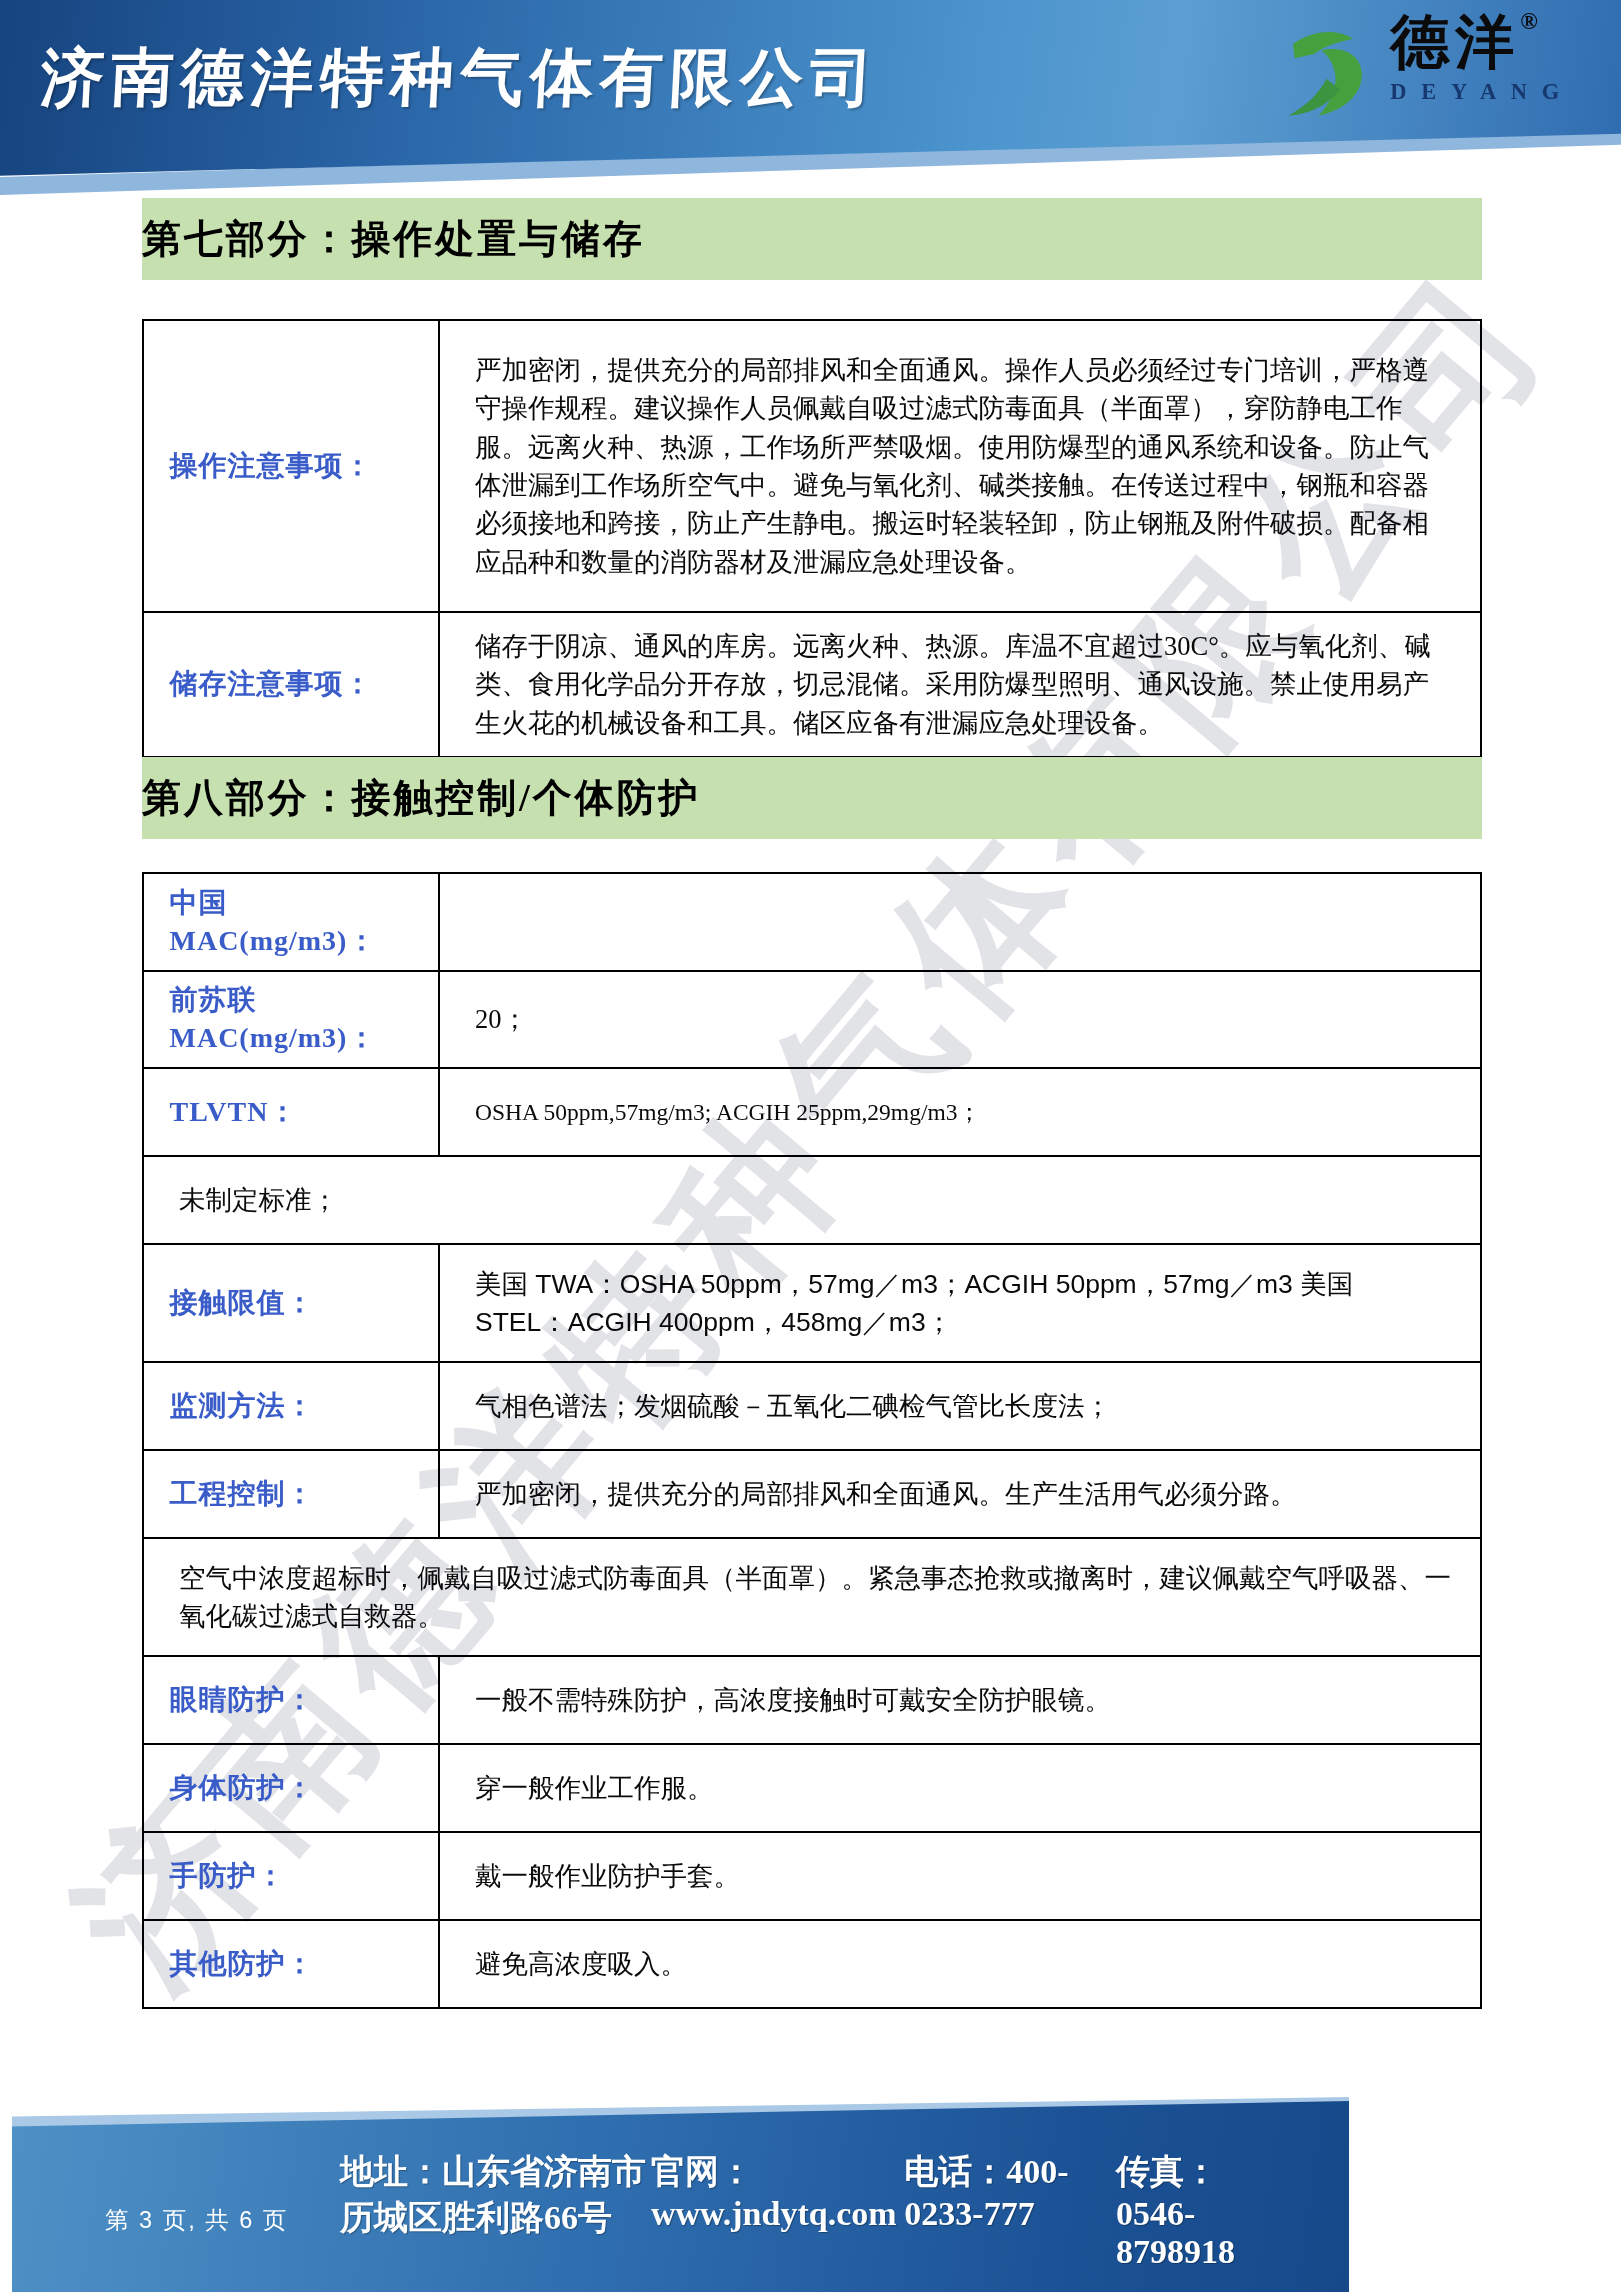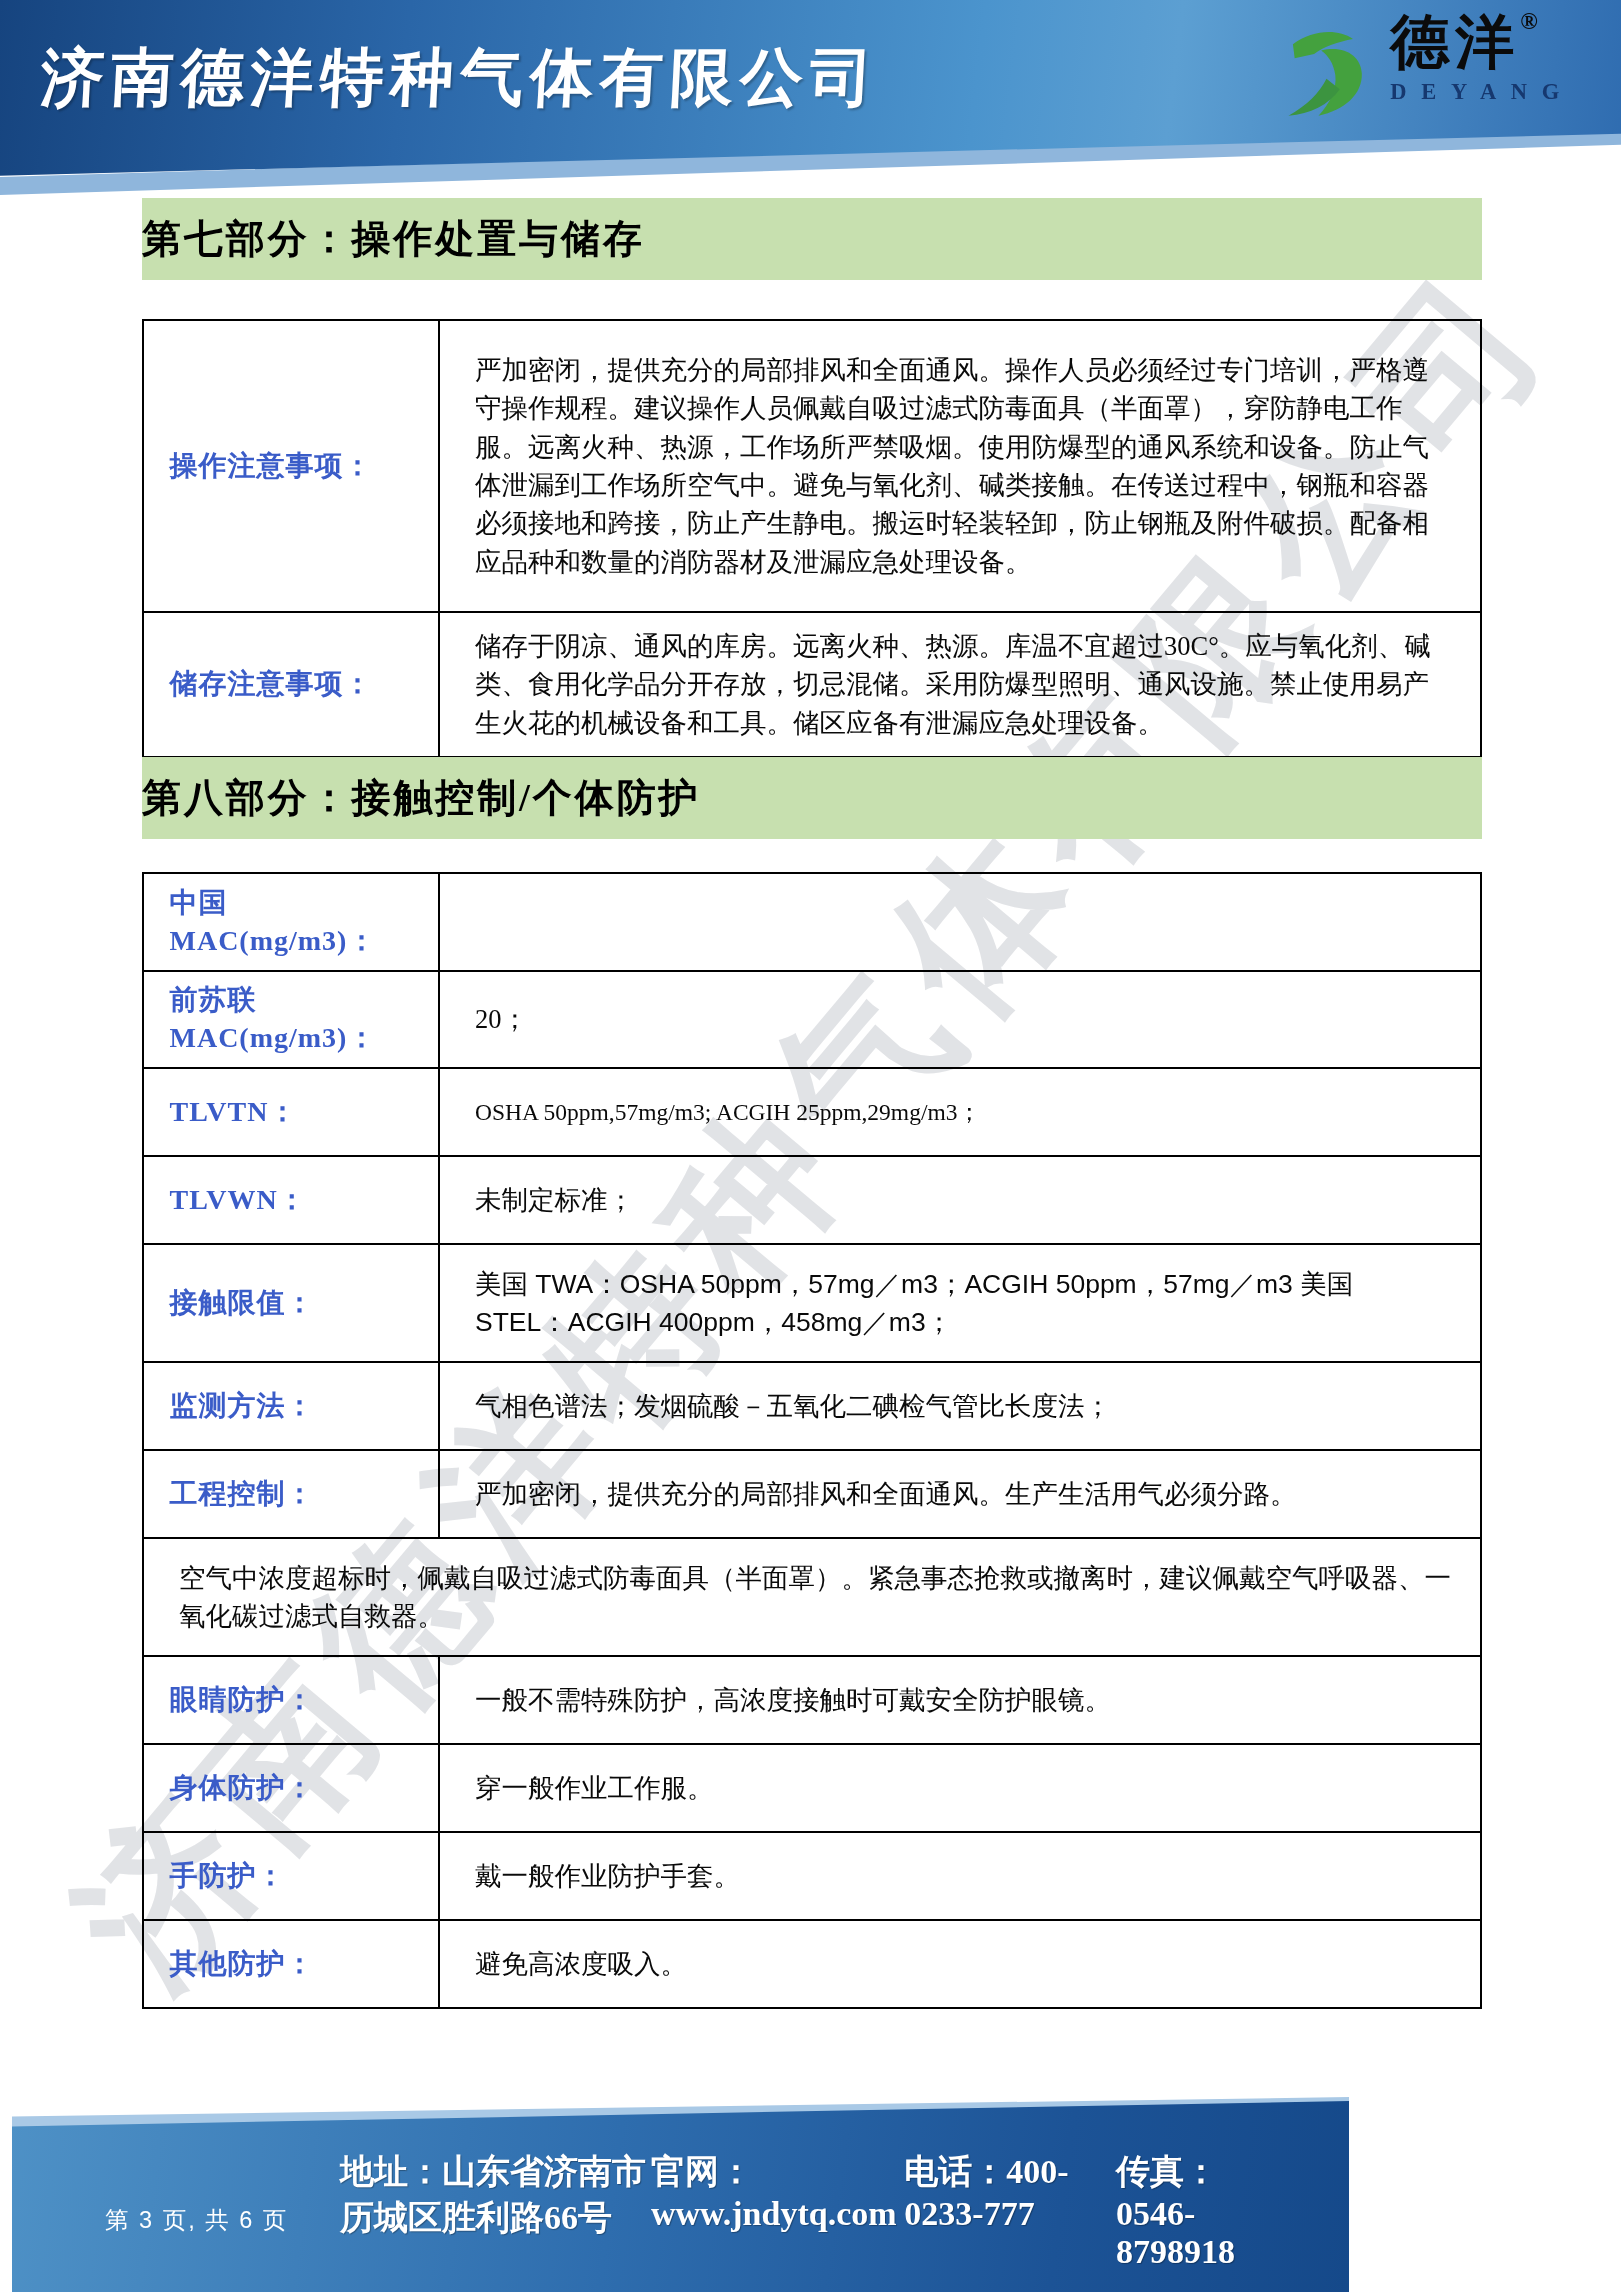--- a/index.html
+++ b/index.html
@@ -164,21 +164,20 @@
     </div>
     <div class="row r-std">
       <div class="cell-label">前苏联 MAC(mg/m3)：</div>
       <div class="cell-value">20；</div>
     </div>
     <div class="row r-std">
       <div class="cell-label">TLVTN：</div>
       <div class="cell-value small">OSHA 50ppm,57mg/m3; ACGIH 25ppm,29mg/m3；</div>
     </div>
     <div class="row r-std">
-      <div class="cell-label">TLVWN：</div>
       <div class="cell-value">未制定标准；</div>
     </div>
     <div class="row r-tall">
       <div class="cell-label">接触限值：</div>
       <div class="cell-value sans">美国 TWA：OSHA 50ppm，57mg／m3；ACGIH 50ppm，57mg／m3 美国 STEL：ACGIH 400ppm，458mg／m3；</div>
     </div>
     <div class="row r-std">
       <div class="cell-label">监测方法：</div>
       <div class="cell-value sans">气相色谱法；发烟硫酸－五氧化二碘检气管比长度法；</div>
     </div>

